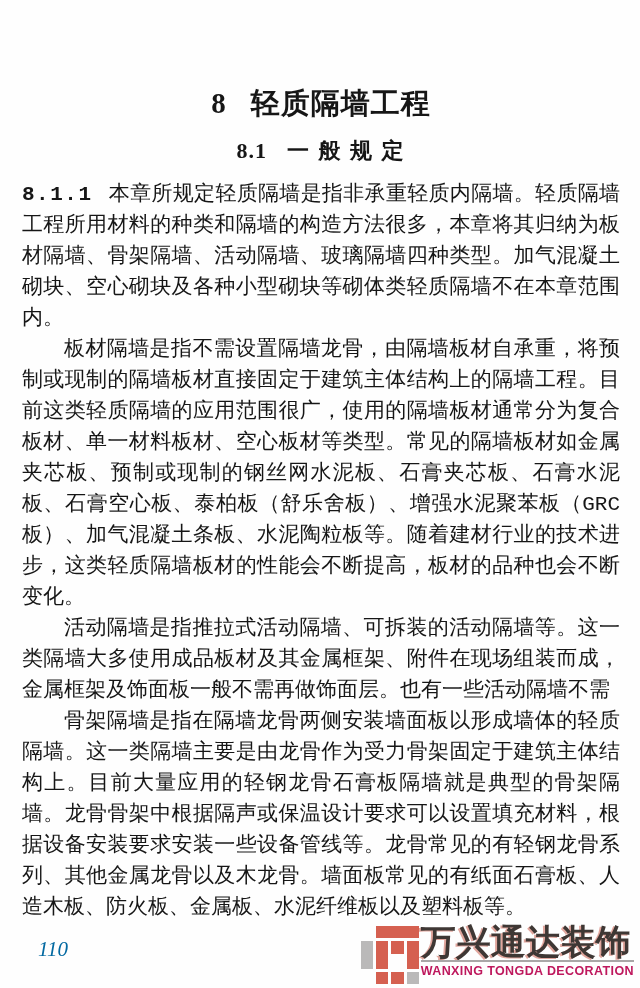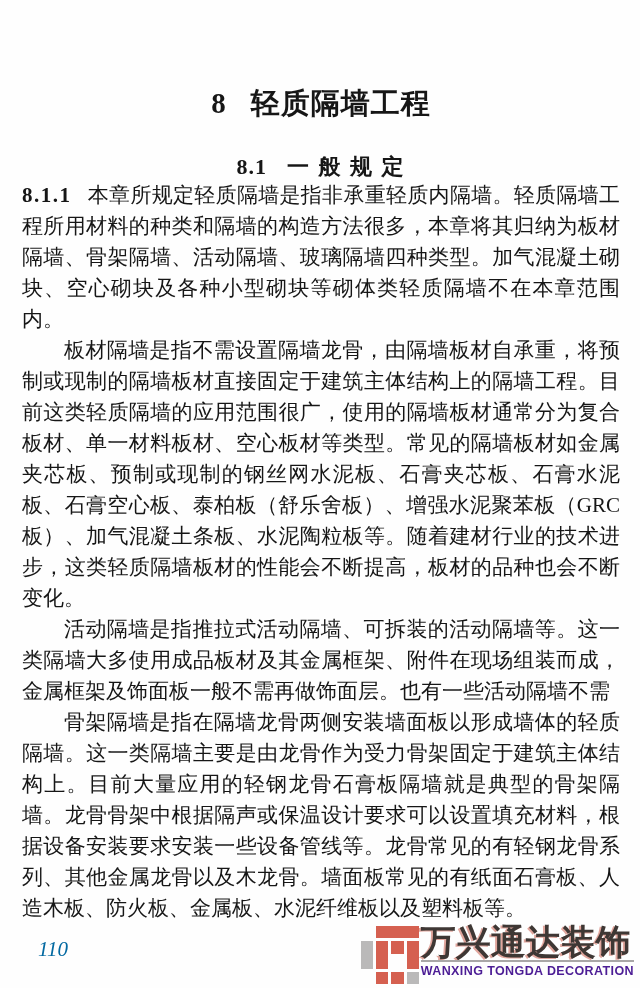--- a/index.html
+++ b/index.html
@@ -19,33 +19,35 @@
   .chapter-heading {
     margin:84px 0 0 0;
     text-align:center;
     font-size:29px;
     font-weight:bold;
     line-height:38px;
     letter-spacing:1px;
   }
   .chapter-heading .num { margin-right:24px; }
   .section-heading {
-    margin:32px 0 0 0;
+    margin:16px 0 0 0;
     text-align:center;
     font-size:22px;
     font-weight:bold;
     line-height:26px;
   }
   .section-heading .num { margin-right:20px; letter-spacing:1px; }
   .section-heading .ttl { letter-spacing:2px; }
   .bodytext {
+    margin-top:15px;
     font-size:21px;
     line-height:31px;
     text-align:justify;
     text-justify:inter-ideograph;
+    font-family:Liberation Mono, monospace;
   }
   .bodytext p { margin:0; }
   .bodytext p.indented { text-indent:2em; }
   .clause {
     font-weight:bold;
     margin-right:16px;
     letter-spacing:1.5px;
   }
   .page-number {
     position:absolute;
@@ -93,21 +95,21 @@
   .wm-divider {
     height:2px;
     background:#a9a7a7;
     margin:0 0 2px 0;
   }
   .wm-en {
     font-family:"Liberation Sans", sans-serif;
     font-weight:bold;
     font-size:12.5px;
     line-height:14px;
-    color:#4c1d95;
+    color:#be185d;
     letter-spacing:0.4px;
     white-space:nowrap;
   }
 </style>
 </head>
 <body>
 
 <div class="page">
 
   <h1 class="chapter-heading"><span class="num">8</span><span class="ttl">轻质隔墙工程</span></h1>

